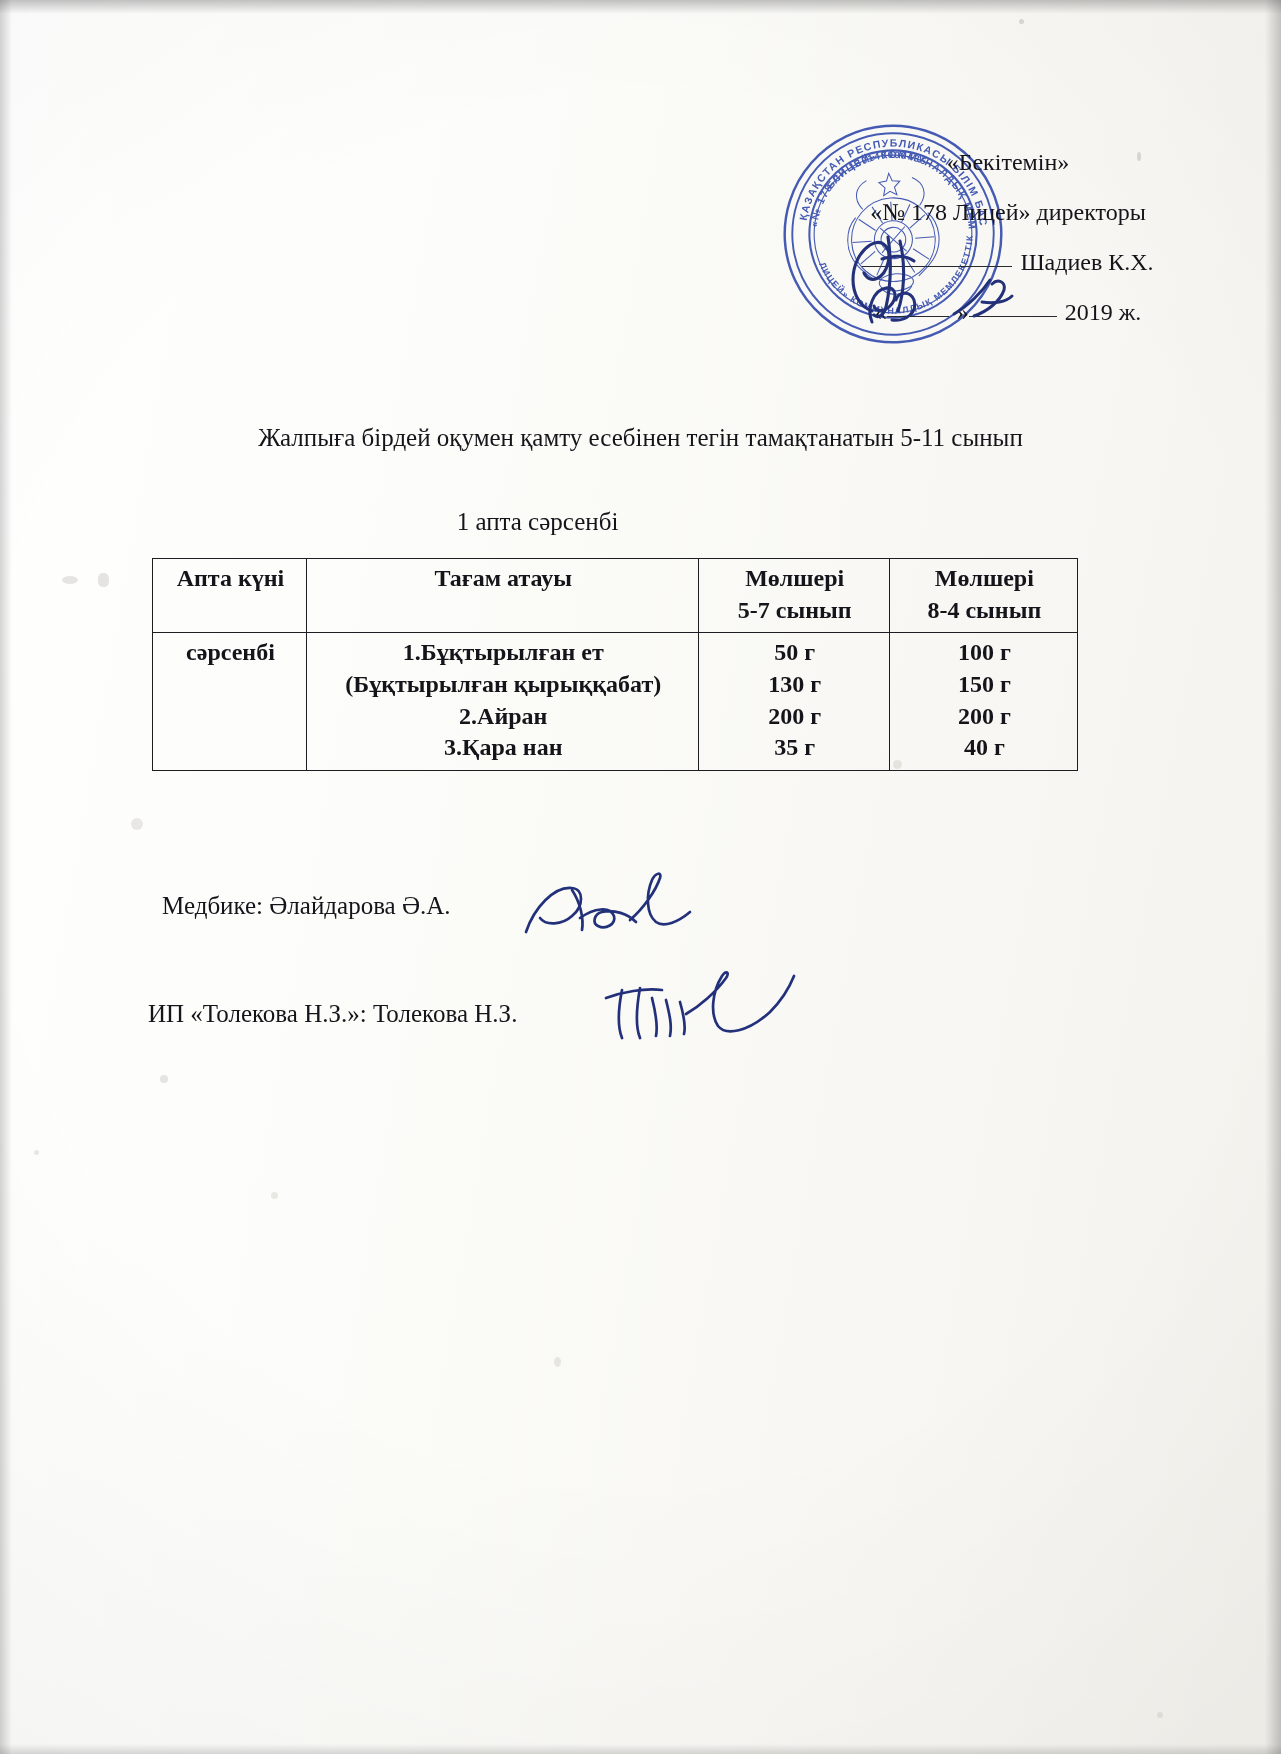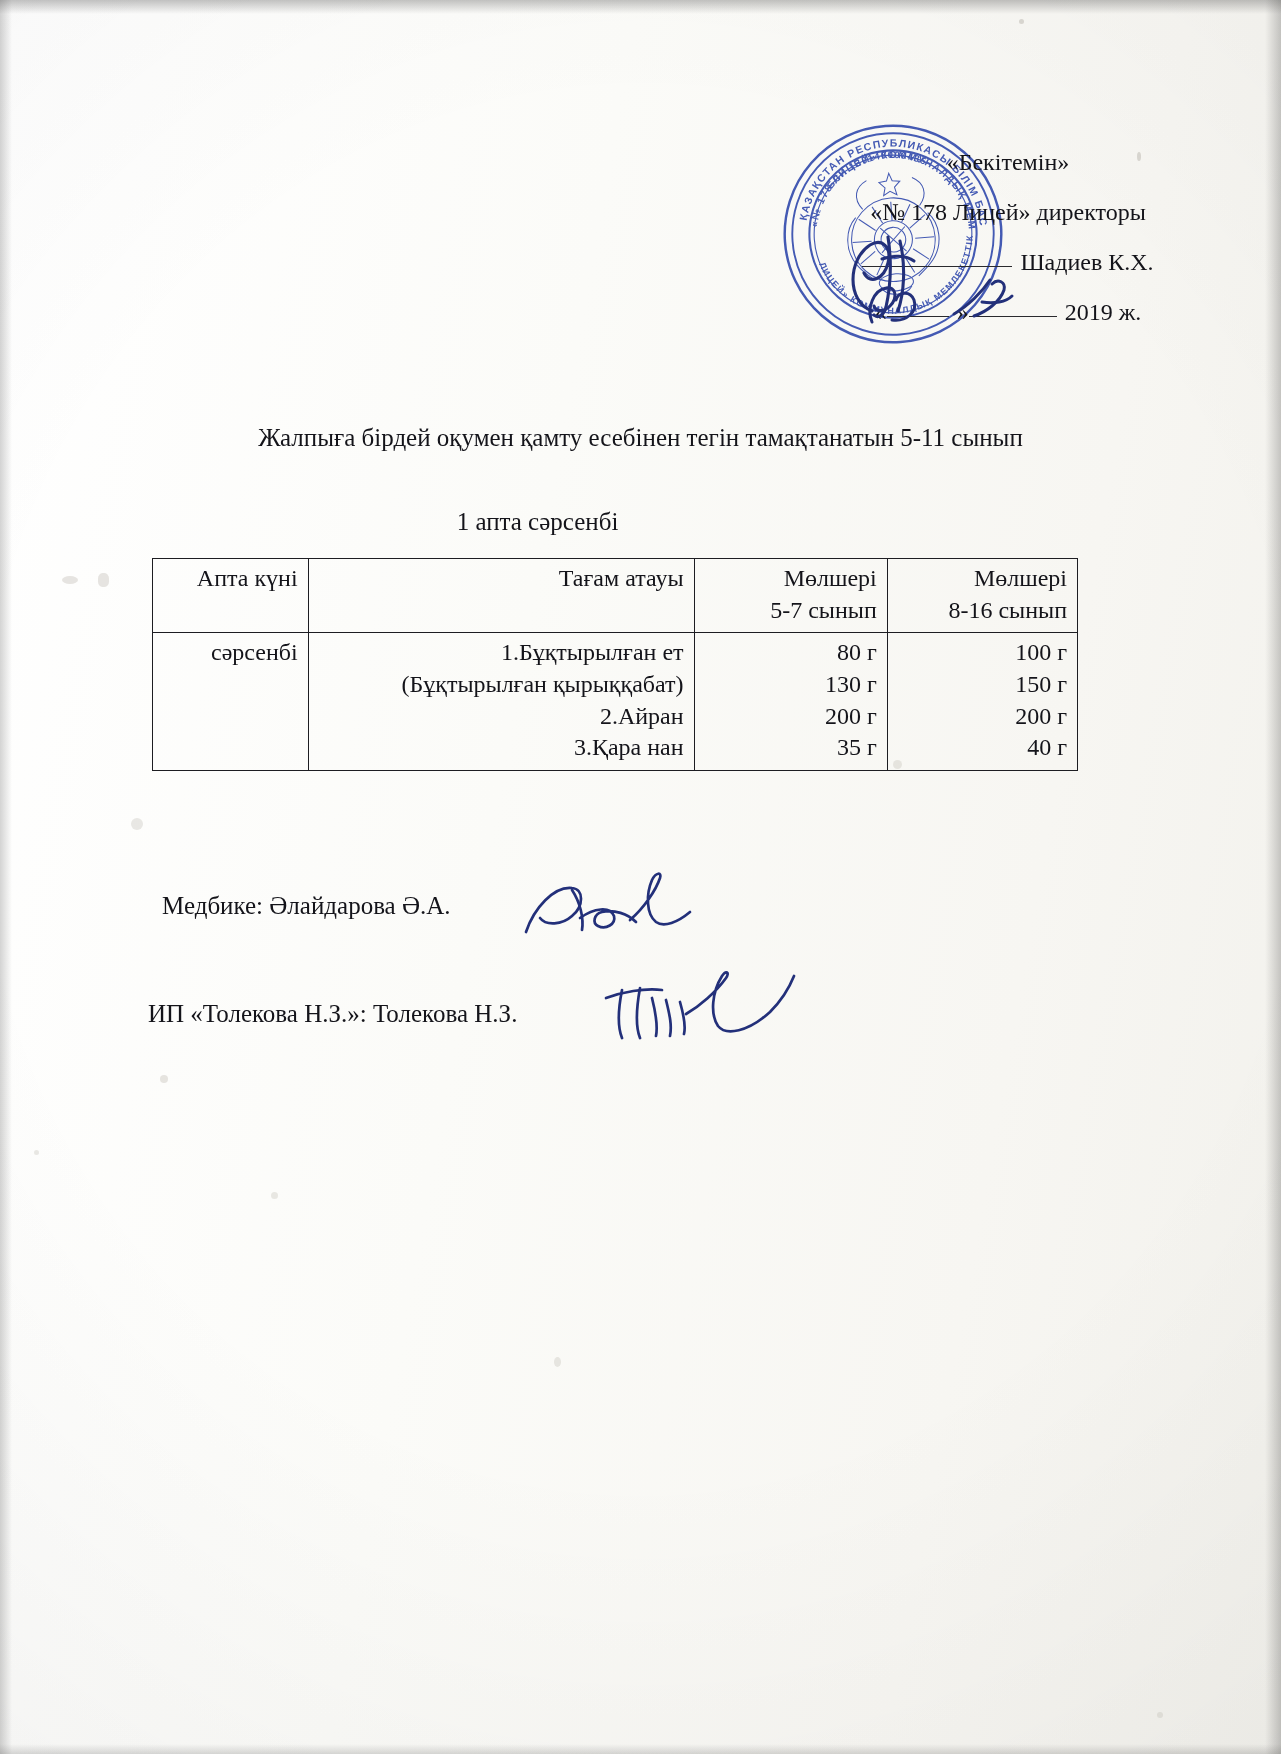--- a/index.html
+++ b/index.html
@@ -147,22 +147,22 @@
     width: 926px;
     border-collapse: collapse;
     font-size: 24px;
     z-index: 5;
     background: transparent;
   }
   .menu-table td, .menu-table th {
     border: 1.5px solid #1d1d22;
     padding: 4px 10px 6px 12px;
     vertical-align: top;
-    text-align: right;
-    font-weight: normal;
+    text-align: center;
+    font-weight: bold;
     line-height: 1.32;
   }
   .col-day   { width: 148px; }
   .col-dish  { width: 390px; }
   .col-q1    { width: 196px; }
   .col-q2    { width: 192px; }
   .hdr-sub { display: block; }
   .stack-line { display: block; white-space: nowrap; }
 
   
@@ -315,35 +315,35 @@
         <th class="col-dish">
           <span class="hdr-sub">Тағам атауы</span>
           <span class="hdr-sub"></span>
         </th>
         <th class="col-q1">
           <span class="hdr-sub">Мөлшері</span>
           <span class="hdr-sub">5-7 сынып</span>
         </th>
         <th class="col-q2">
           <span class="hdr-sub">Мөлшері</span>
-          <span class="hdr-sub">8-16 сынып</span>
+          <span class="hdr-sub">8-4 сынып</span>
         </th>
       </tr>
     </thead>
     <tbody>
       <tr>
         <td class="col-day">сәрсенбі</td>
         <td class="col-dish">
           <span class="stack-line">1.Бұқтырылған ет</span>
           <span class="stack-line">(Бұқтырылған қырыққабат)</span>
           <span class="stack-line">2.Айран</span>
           <span class="stack-line">3.Қара нан</span>
         </td>
         <td class="col-q1">
-          <span class="stack-line">80 г</span>
+          <span class="stack-line">50 г</span>
           <span class="stack-line">130 г</span>
           <span class="stack-line">200 г</span>
           <span class="stack-line">35 г</span>
         </td>
         <td class="col-q2">
           <span class="stack-line">100 г</span>
           <span class="stack-line">150 г</span>
           <span class="stack-line">200 г</span>
           <span class="stack-line">40 г</span>
         </td>

